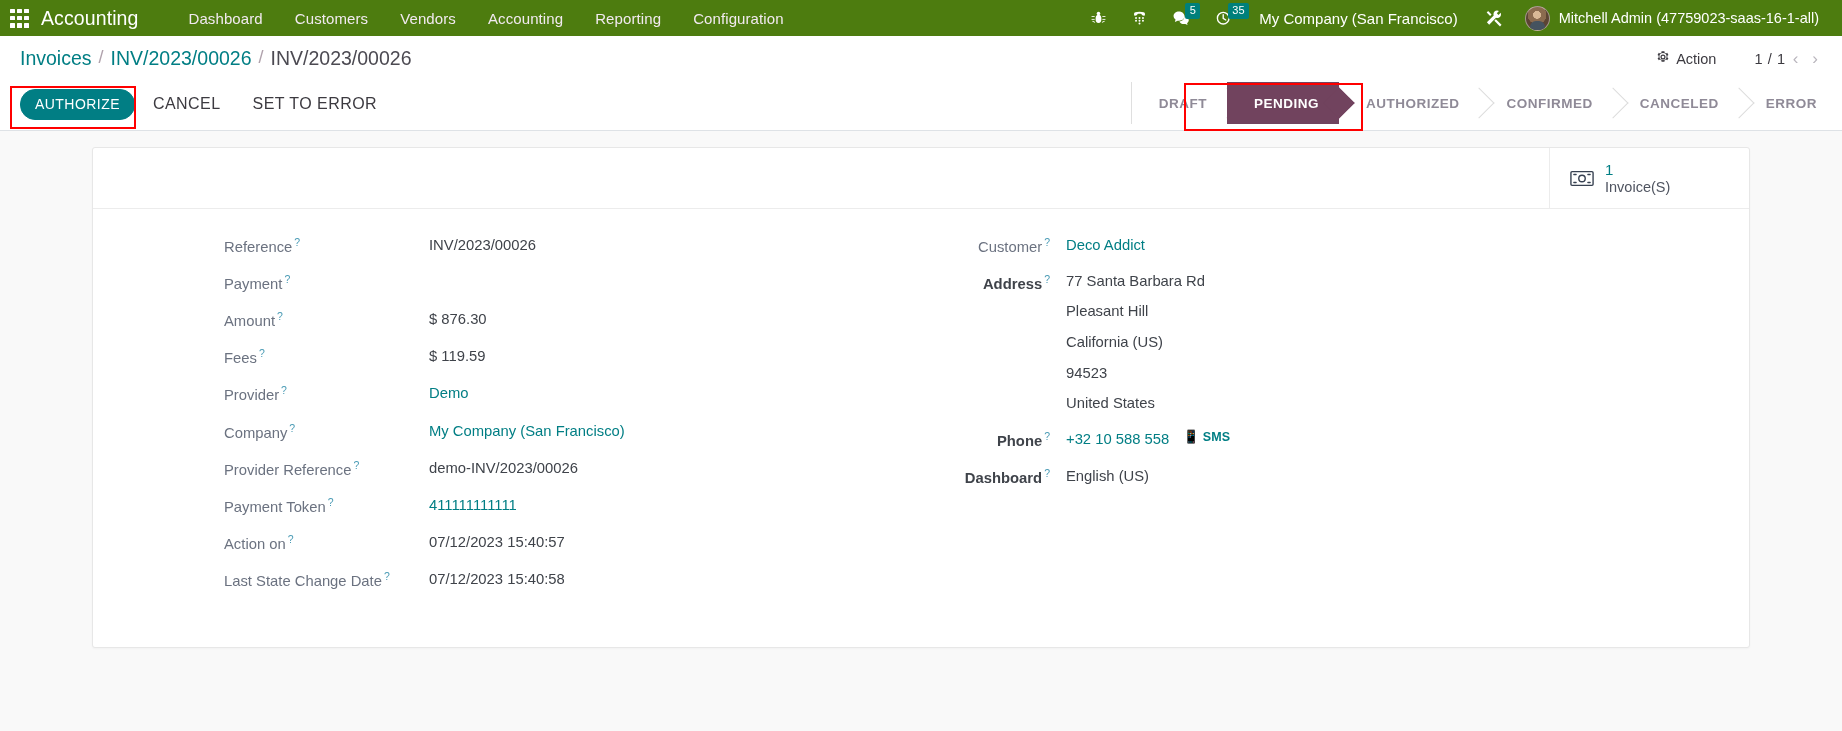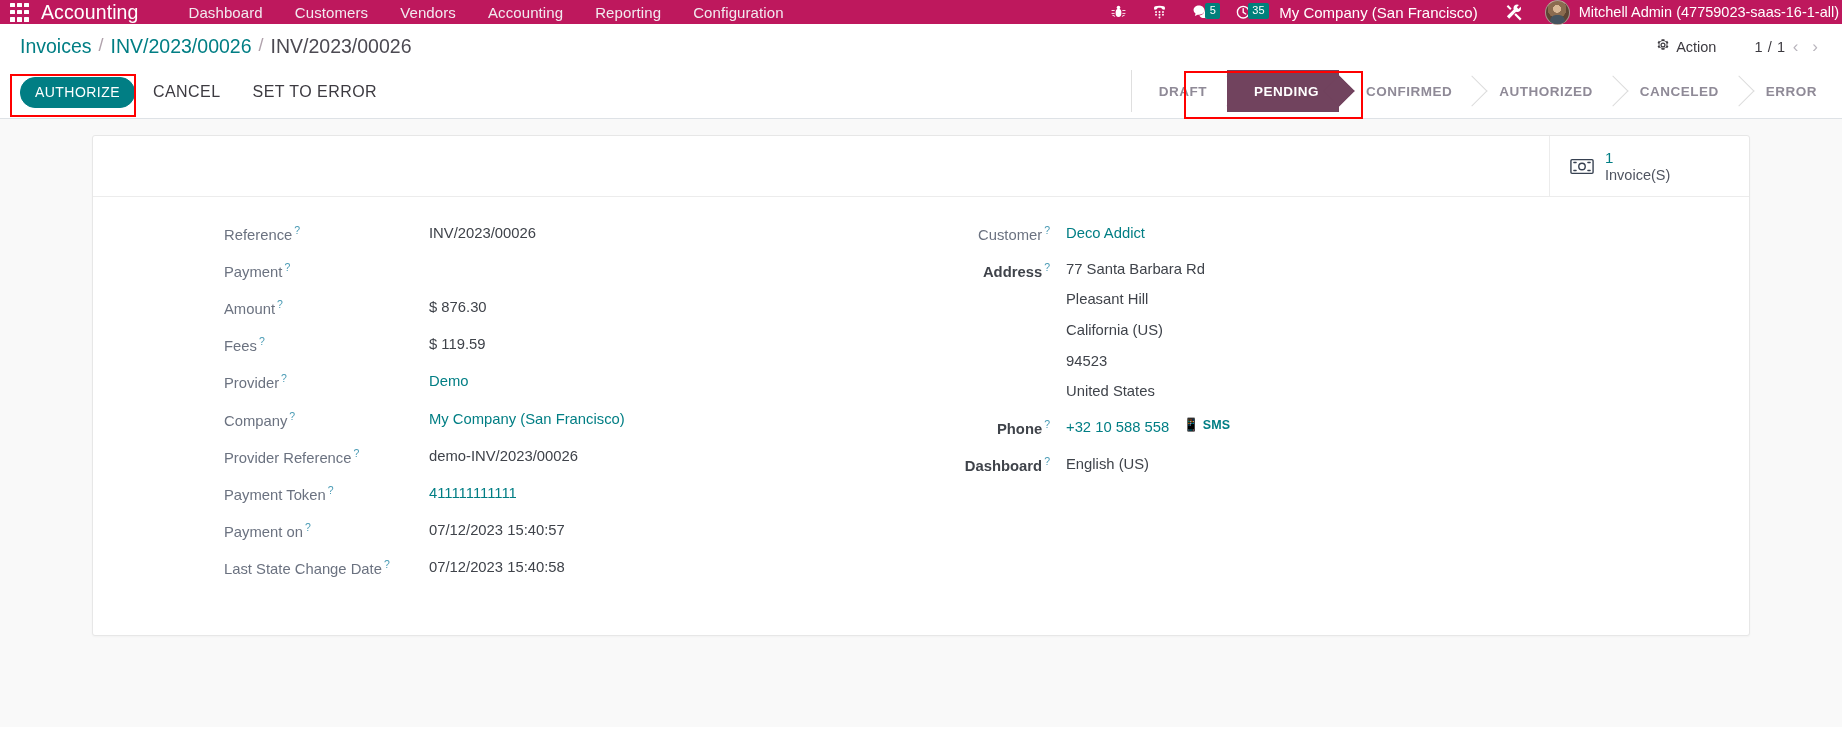--- a/index.html
+++ b/index.html
@@ -7,25 +7,25 @@
     margin: 0; padding: 0;
     width: 1842px; height: 731px;
     overflow: hidden;
     background: #ffffff;
     font-family: "Liberation Sans", sans-serif;
     -webkit-font-smoothing: antialiased;
   }
 
   
   .navbar {
-    height: 24px;
-    background: #be185d;
+    height: 36px;
+    background: #4d7c0f;
     display: flex;
     align-items: center;
-    padding: 0 3px 0 10px;
+    padding: 0 23px 0 10px;
     color: #ffffff;
     position: relative;
   }
   .apps-grid {
     width: 19px; height: 19px;
     display: grid;
     grid-template-columns: repeat(3, 1fr);
     grid-template-rows: repeat(3, 1fr);
     gap: 2.3px;
     margin-right: 12px;
@@ -460,22 +460,22 @@
   <div class="statusbar-row">
     <div class="btn-group">
       <button class="btn-primary">Authorize</button>
       <button class="btn-link">Cancel</button>
       <button class="btn-link">Set to Error</button>
     </div>
 
     <div class="statusbar">
       <div class="stat">Draft</div>
       <div class="stat active">Pending</div>
+      <div class="stat">Authorized</div>
       <div class="stat">Confirmed</div>
-      <div class="stat">Authorized</div>
       <div class="stat">Canceled</div>
       <div class="stat">Error</div>
     </div>
 
     <div class="highlight-box" id="hl-authorize"></div>
     <div class="highlight-box" id="hl-pending"></div>
   </div>
 </div>
 
 <div class="sheet-wrap">
@@ -552,21 +552,21 @@
 
         <div class="f-row">
           <div class="f-label">
             <span>Payment Token</span><span class="help-mark">?</span>
           </div>
           <div class="f-value link">411111111111</div>
         </div>
 
         <div class="f-row">
           <div class="f-label">
-            <span>Payment on</span><span class="help-mark">?</span>
+            <span>Action on</span><span class="help-mark">?</span>
           </div>
           <div class="f-value">07/12/2023 15:40:57</div>
         </div>
 
         <div class="f-row row-tall">
           <div class="f-label">
             <span>Last State Change Date</span><span class="help-mark">?</span>
           </div>
           <div class="f-value">07/12/2023 15:40:58</div>
         </div>

